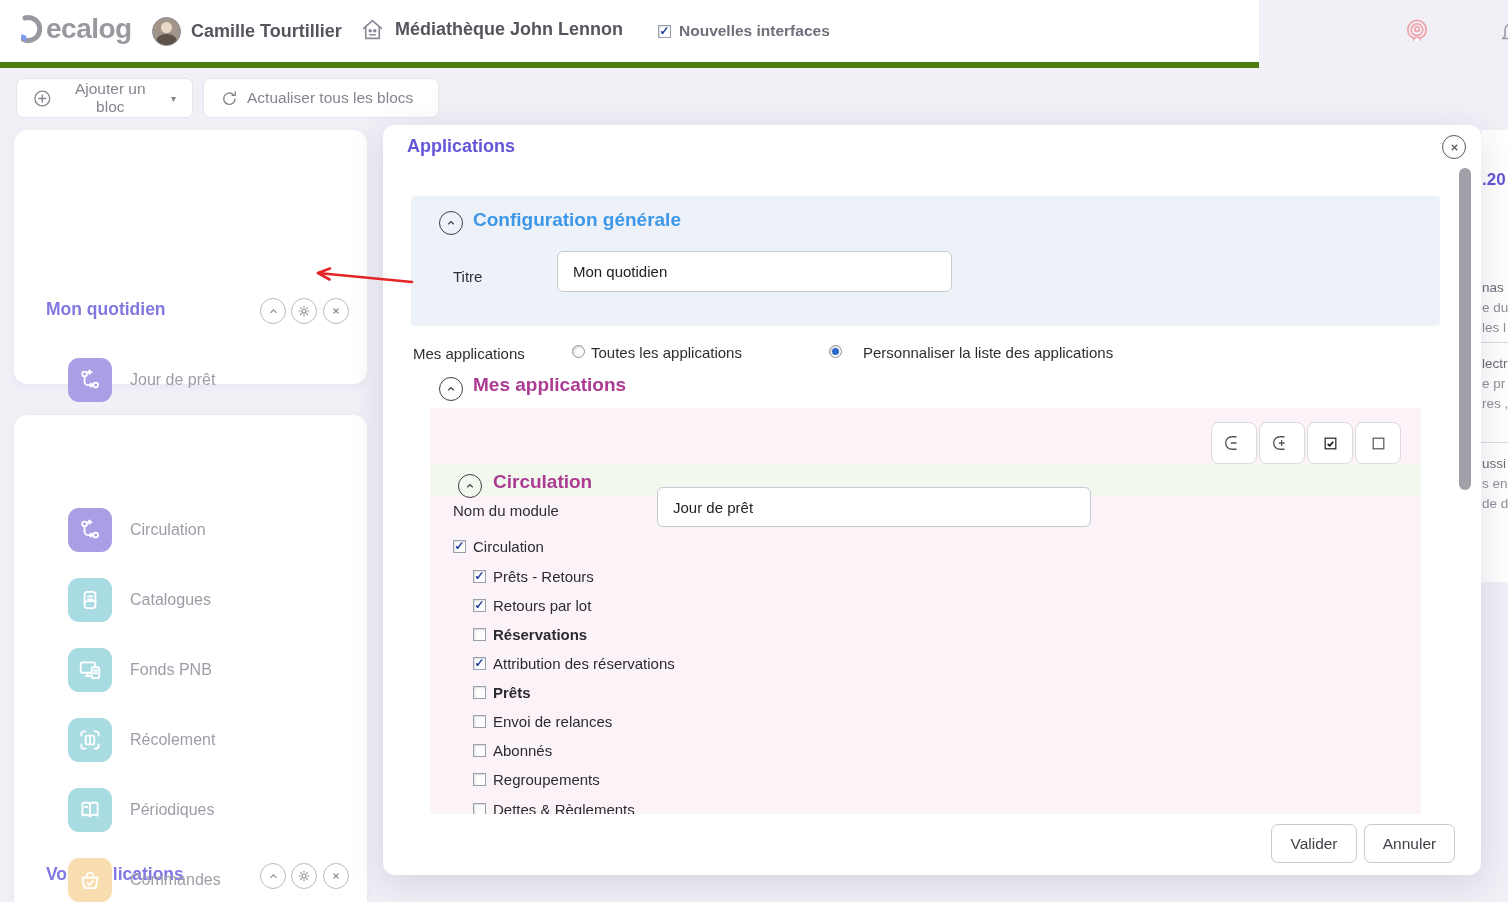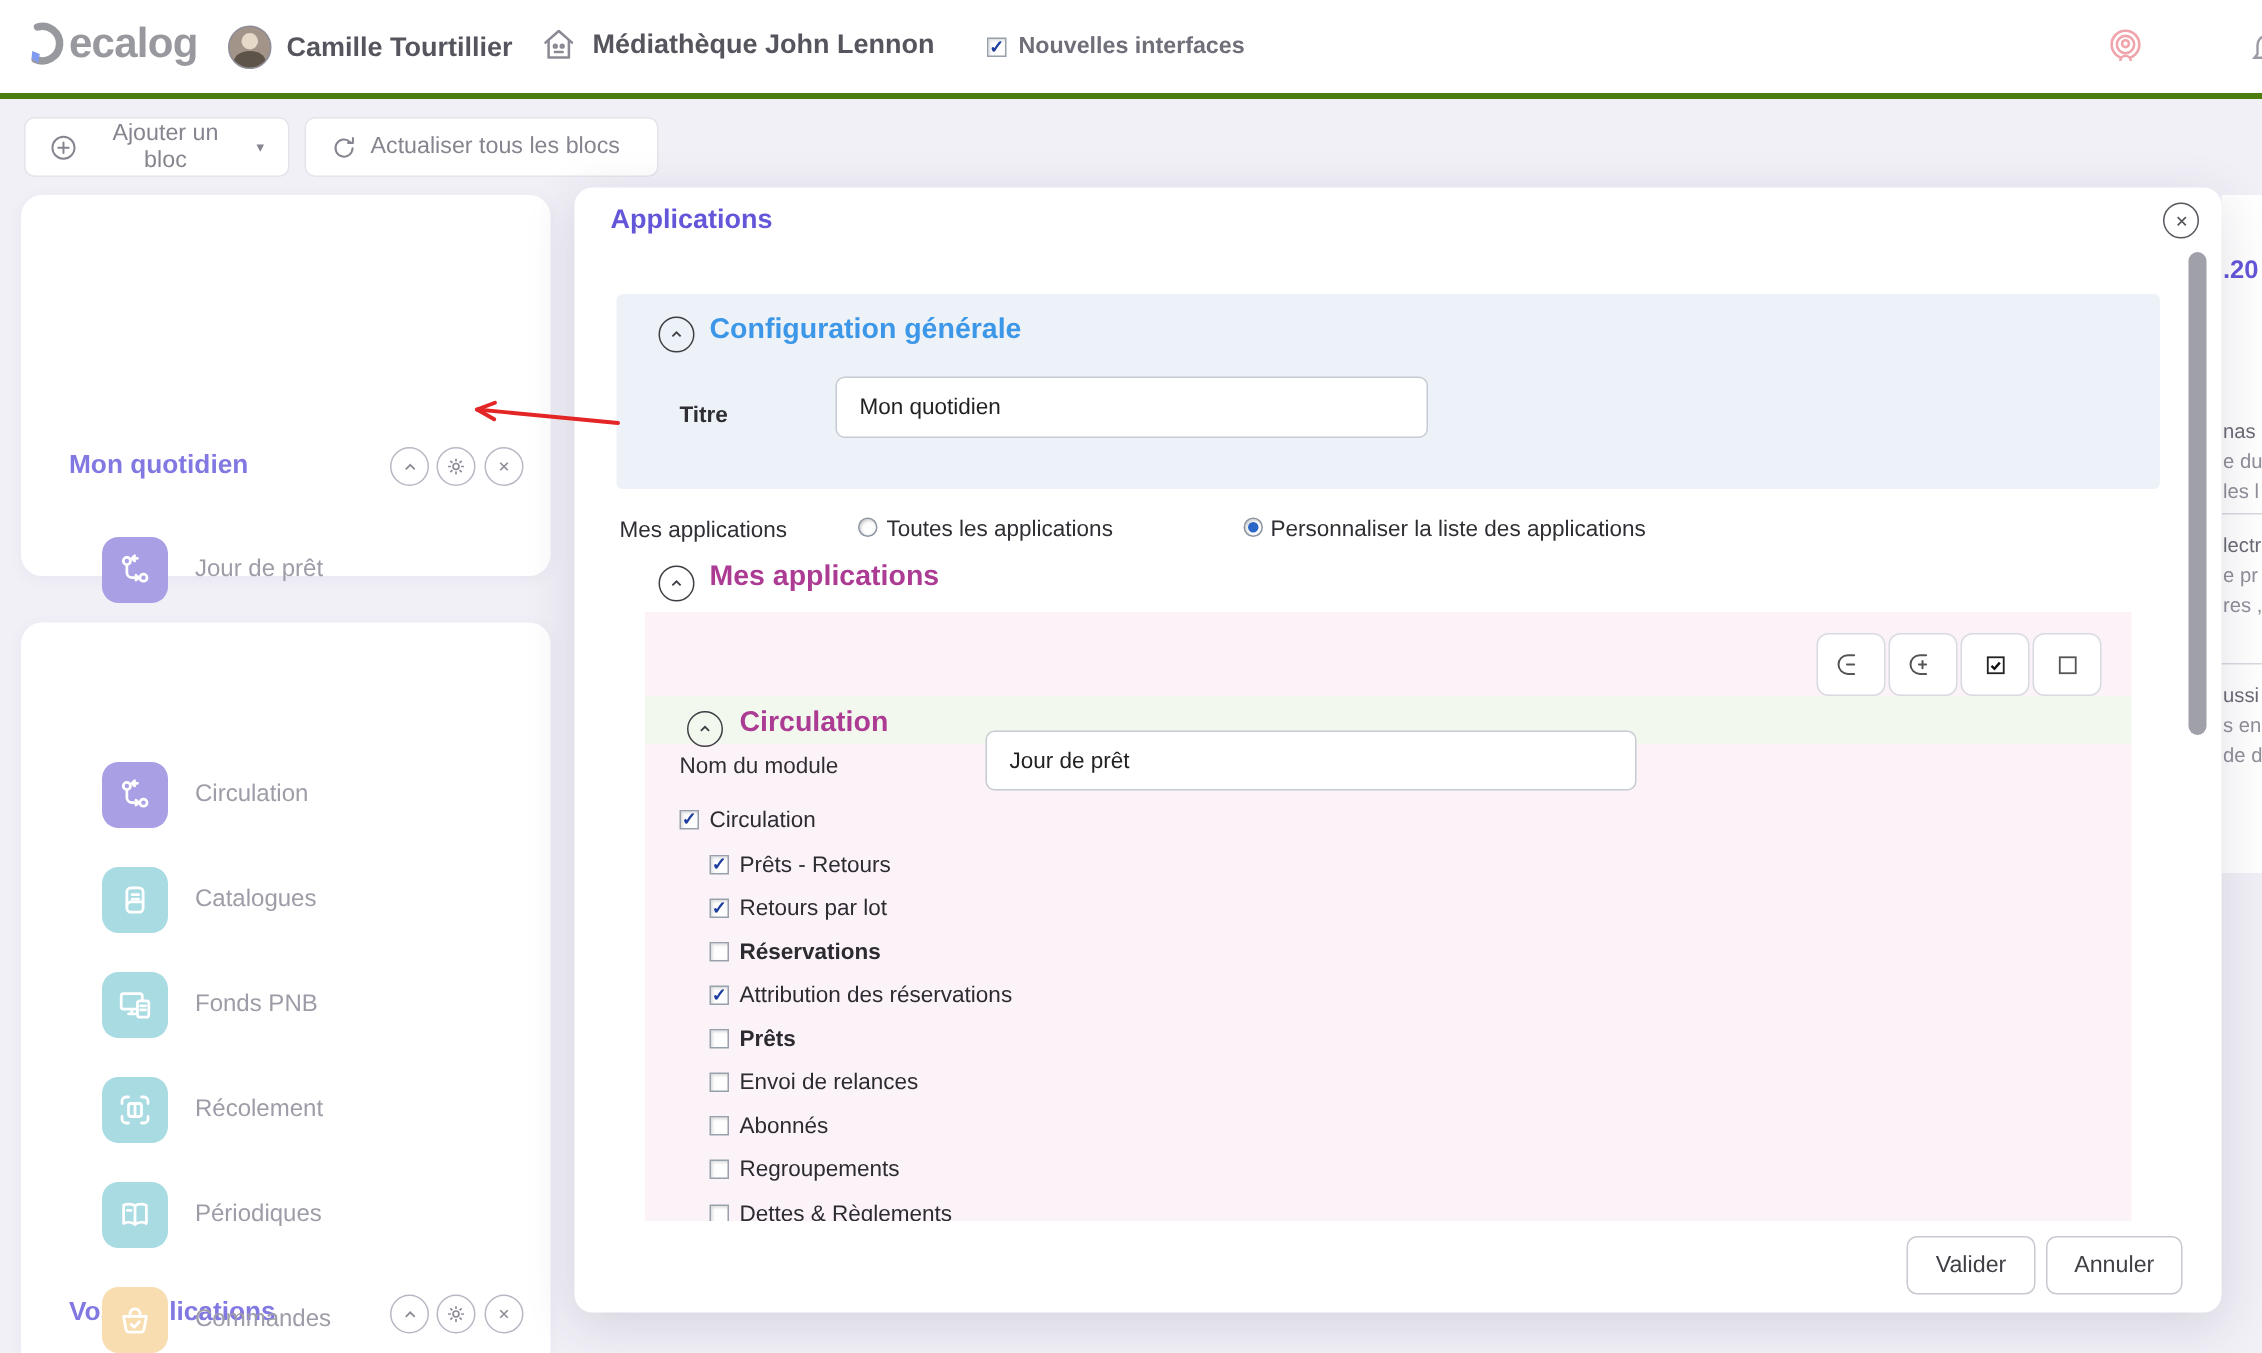--- a/index.html
+++ b/index.html
@@ -6,21 +6,21 @@
   body{
     width:1508px;height:902px;overflow:hidden;position:relative;
     background:#f1f0f7;
     font-family:"Liberation Sans", sans-serif;
     -webkit-font-smoothing:antialiased;
   }
   .abs{position:absolute;}
   svg{display:block;}
 
   
-  .header{position:absolute;left:0;top:0;width:1508px;height:62px;background:#ffffff;border-bottom:4px solid #4d7c0f;}
+  .header{position:absolute;left:0;top:0;width:1259px;height:62px;background:#ffffff;border-bottom:6px solid #4d7c0f;}
   .logo-wrap{position:absolute;left:16px;top:13px;display:flex;align-items:center;}
   .logo-text{font-size:28px;font-weight:bold;color:#98989f;letter-spacing:-0.5px;}
   .hdr-user{position:absolute;left:152px;top:17px;display:flex;align-items:center;gap:10px;}
   .avatar{width:27px;height:27px;border-radius:50%;background:#a3948a;position:relative;overflow:hidden;border:1px solid #8d8d98;}
   .avatar::before{content:"";position:absolute;left:8px;top:4px;width:11px;height:11px;border-radius:50%;background:#e7d9c8;}
   .avatar::after{content:"";position:absolute;left:3px;top:16px;width:21px;height:14px;border-radius:50%;background:#5d5348;}
   .hdr-name{font-size:18px;font-weight:bold;color:#55555e;}
   .hdr-lib{position:absolute;left:360px;top:17px;display:flex;align-items:center;gap:10px;color:#80808a;}
   .hdr-check{position:absolute;left:658px;top:22px;display:flex;align-items:center;gap:8px;}
   .hdr-check .lbl{font-size:15.5px;font-weight:bold;color:#6f6f7a;}
@@ -297,29 +297,29 @@
       </svg>
   </span>
 
   <div class="config-section">
     <span class="section-chevron abs" style="left:28px;top:15px;">
       <svg width="12" height="12" viewBox="0 0 24 24" fill="none" stroke-width="2.4">
           <polyline points="6.5 14.5 12 9 17.5 14.5"></polyline>
         </svg>
     </span>
     <span class="blue-title abs" style="left:62px;top:13px;">Configuration générale</span>
-    <span class="field-label abs" style="left:42px;top:72px;font-weight:bold;">Titre</span>
+    <span class="field-label abs" style="left:42px;top:72px;">Titre</span>
     <input class="txt-input" style="left: 146px; top: 55px; width: 395px;" value="Mon quotidien">
   </div>
 
   <span class="radio-row-lbl abs" style="left:30px;top:220px;">Mes applications</span>
   <span class="radio abs" style="left:189px;top:220px;"></span>
   <span class="radio-row-lbl abs" style="left:208px;top:219px;">Toutes les applications</span>
   <span class="radio abs checked" style="left:446px;top:220px;"></span>
-  <span class="radio-row-lbl abs" style="left:464px;top:219px;">Personnaliser la liste des applications</span>
+  <span class="radio-row-lbl abs" style="left:480px;top:219px;">Personnaliser la liste des applications</span>
 
   <span class="section-chevron abs" style="left:56px;top:252px;">
     <svg width="12" height="12" viewBox="0 0 24 24" fill="none" stroke-width="2.4">
         <polyline points="6.5 14.5 12 9 17.5 14.5"></polyline>
       </svg>
   </span>
   <span class="magenta-title abs" style="left:90px;top:249px;">Mes applications</span>
 
   <div class="pink-panel">
     <div class="green-band"></div>

